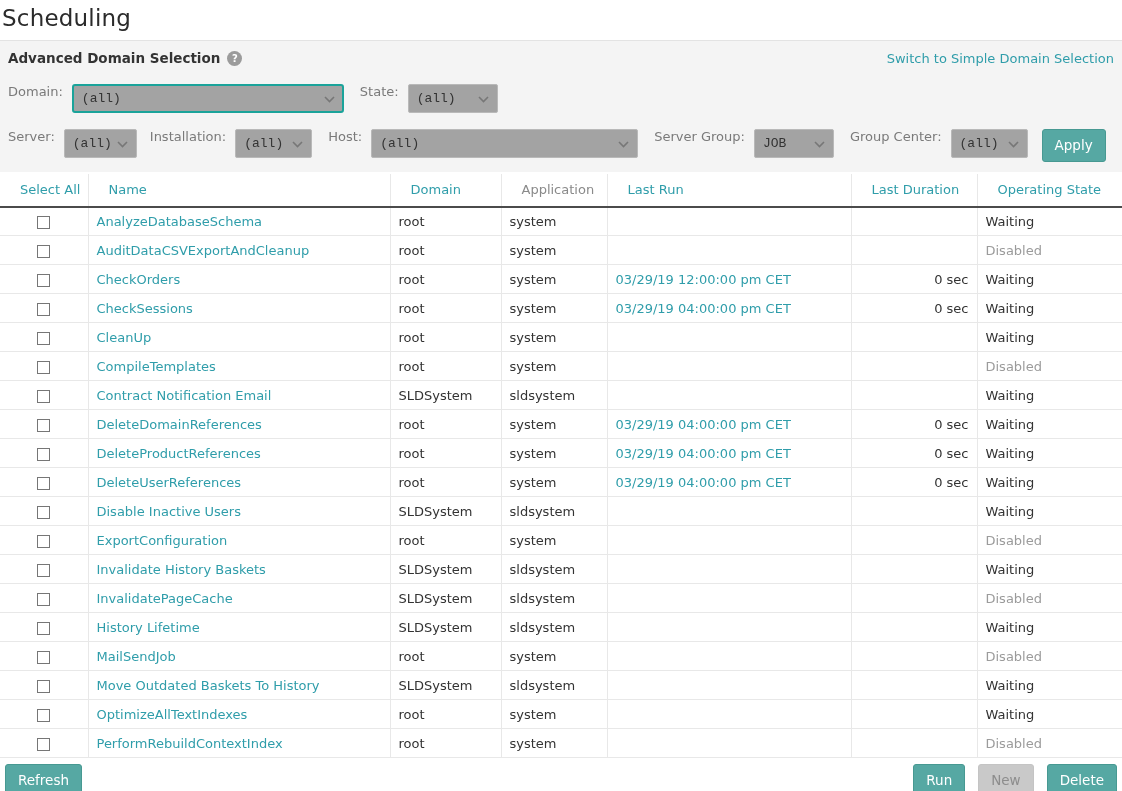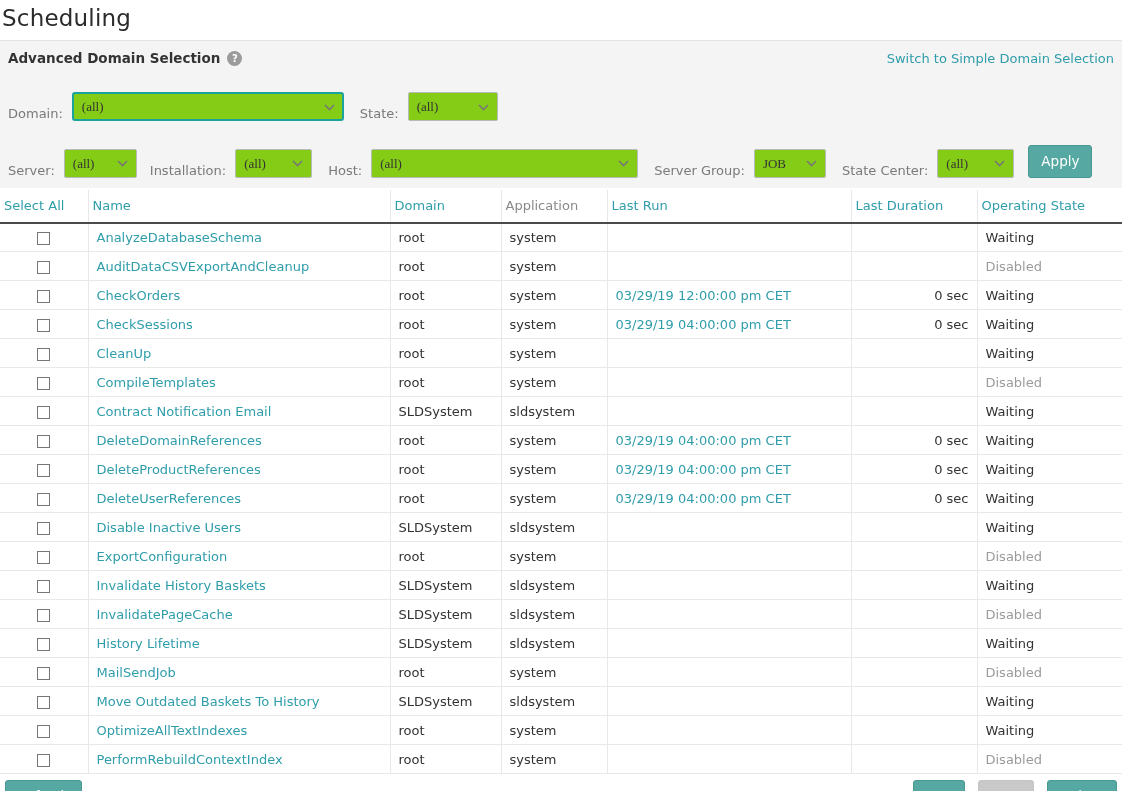--- a/index.html
+++ b/index.html
@@ -28,60 +28,60 @@
   .help-icon {
     width: 15px; height: 15px; border-radius: 50%;
     background: #9b9b9b; color: #fff;
     font-size: 10px; font-weight: bold; line-height: 15px;
     text-align: center; margin-left: 7px; display: inline-block;
   }
   .switch-link {
     margin-left: auto; color: #2f9daa; font-size: 13px;
     text-decoration: none; cursor: pointer;
   }
-  .filter-row { display: flex; align-items: flex-end; margin-top: 24px; }
+  .filter-row { display: flex; align-items: flex-start; margin-top: 16px; }
   .flabel { color: #7a7a7a; font-size: 13px; margin-right: 9px; white-space: nowrap; }
   .selwrap { position: relative; display: inline-block; height: 29px; }
   select {
     appearance: none; -webkit-appearance: none; -moz-appearance: none;
     border: 1px solid #b9b9b9; border-radius: 2px;
-    background: #84cc16; height: 29px; width: 100%;
-    font-family: Liberation Serif, serif; font-size: 13px; color: #333;
+    background: #a3a3a3; height: 29px; width: 100%;
+    font-family: Liberation Mono, monospace; font-size: 13px; color: #333;
     padding: 0 24px 0 8px; cursor: pointer;
   }
   select.focused { border: 2px solid #1aa39a; border-radius: 3px; }
   .selwrap .chev {
     position: absolute; right: 9px; top: 50%; margin-top: -3px;
     pointer-events: none;
   }
   .w-domain { width: 272px; }
   .w-state { width: 90px; }
   .w-server { width: 73px; }
   .w-installation { width: 77px; }
   .w-host { width: 267px; }
-  .w-servergroup { width: 72px; }
+  .w-servergroup { width: 80px; }
   .w-datacenter { width: 77px; }
   .gap { margin-left: 16px; }
   .gap-sm { margin-left: 13px; }
 
   .btn {
     display: inline-block; background: #56a8a3; border: 1px solid #479992;
     color: #fff; font-family: "DejaVu Sans", sans-serif; font-size: 13.5px;
     padding: 6px 12px; border-radius: 3px; cursor: pointer; line-height: 1.4;
   }
   .btn.disabled {
     background: #c9c9c9; border-color: #c4c4c4; color: #8d8d8d; cursor: default;
   }
   .apply-btn { margin-left: 14px; }
 
   
   .jobs-table { border-collapse: collapse; width: 1122px; table-layout: fixed; margin-top: 2px; }
   .jobs-table th {
     height: 33px; font-weight: 400; font-size: 13px; text-align: left;
-    padding: 0 4px; border-bottom: 2px solid #4b4b4b;
+    padding: 0 20px; border-bottom: 2px solid #4b4b4b;
     border-right: 1px solid #e8e8e8; white-space: nowrap; overflow: hidden;
   }
   .jobs-table th:last-child, .jobs-table td:last-child { border-right: none; }
   .jobs-table td {
     height: 29px; font-size: 13px; padding: 0 8px;
     border-bottom: 1px solid #e8e8e8; border-right: 1px solid #e8e8e8;
     white-space: nowrap; overflow: hidden;
   }
   .col-check { text-align: center; }
   .col-duration { text-align: right; }
@@ -164,21 +164,21 @@
     </span>
     <span class="flabel gap">Server Group:</span>
     <span class="selwrap w-servergroup">
       <select>
         <option>JOB</option>
       </select>
       <svg class="chev" width="11" height="7" viewBox="0 0 11 7">
           <path d="M1 1 L5.5 5.5 L10 1" fill="none" stroke="#777" stroke-width="1.6"></path>
         </svg>
     </span>
-    <span class="flabel gap">State Center:</span>
+    <span class="flabel gap">Group Center:</span>
     <span class="selwrap w-datacenter">
       <select>
         <option>(all)</option>
       </select>
       <svg class="chev" width="11" height="7" viewBox="0 0 11 7">
           <path d="M1 1 L5.5 5.5 L10 1" fill="none" stroke="#777" stroke-width="1.6"></path>
         </svg>
     </span>
     <button class="btn apply-btn">Apply</button>
   </div>

